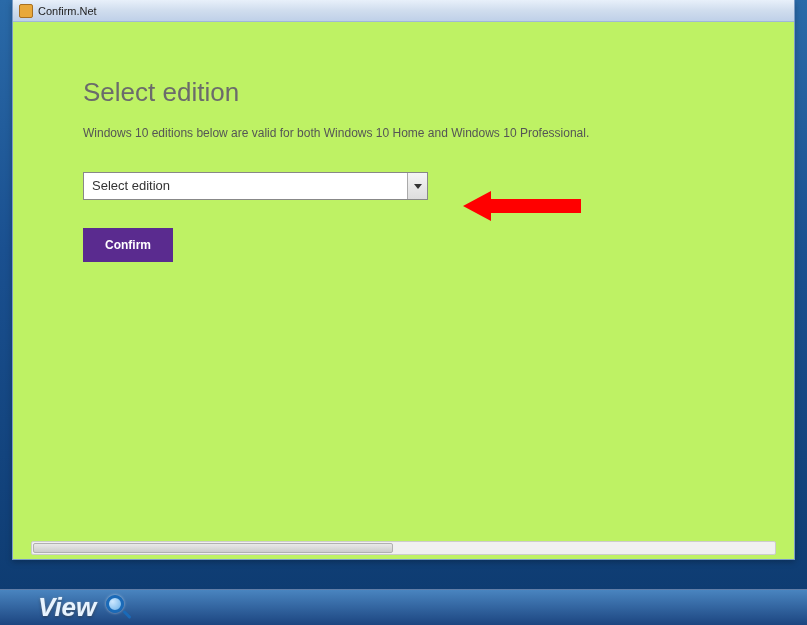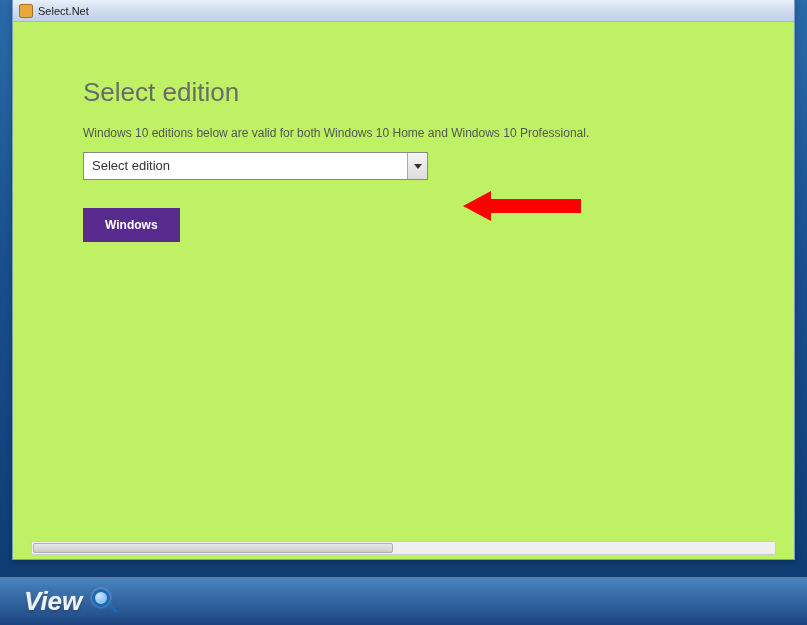--- a/index.html
+++ b/index.html
@@ -55,21 +55,21 @@
     }
     .heading {
       font-size: 26px;
       font-weight: 400;
       color: #6b6b6b;
       margin-bottom: 18px;
     }
     .description {
       font-size: 12px;
       color: #555;
-      margin-bottom: 12px;
+      margin-bottom: 32px;
     }
     .select-wrap {
       width: 345px;
       height: 28px;
       border: 1px solid #888;
       display: flex;
       align-items: stretch;
       background: #fff;
       margin-bottom: 28px;
     }
@@ -123,25 +123,25 @@
       height: 10px;
       background: linear-gradient(180deg, #e8e8e8, #ccc);
       border: 1px solid #b0b0b0;
       border-radius: 2px;
     }
     .bottom-bar {
       position: absolute;
       bottom: 0;
       left: 0;
       right: 0;
-      height: 48px;
+      height: 36px;
       background: linear-gradient(180deg, rgba(80,140,200,0.9), rgba(30,70,130,0.9));
       display: flex;
       align-items: center;
-      padding-left: 24px;
+      padding-left: 38px;
       border-top: 1px solid rgba(255,255,255,0.3);
     }
     .view-label {
       font-size: 26px;
       font-weight: 700;
       font-style: italic;
       color: #e8f4ff;
       text-shadow: 0 1px 3px rgba(0,0,0,0.5), 0 0 2px rgba(255,255,255,0.5);
       margin-right: 10px;
     }
@@ -169,38 +169,38 @@
       left: 16px;
       border-radius: 2px;
     }
   </style>
 </head>
 <body>
 
 <div class="window">
   <div class="titlebar">
     <span class="icon"></span>
-    <span>Select.Net</span>
+    <span>Confirm.Net</span>
   </div>
 
   <div class="content-area">
     <div class="inner">
       <h1 class="heading">Select edition</h1>
       <p class="description">Windows 10 editions below are valid for both Windows 10 Home and Windows 10 Professional.</p>
 
       <div class="select-wrap">
         <div class="select-text">Select edition</div>
         <div class="select-btn">
           <svg viewBox="0 0 8 5">
             <path d="M0 0 L4 5 L8 0 Z" fill="#333"></path>
           </svg>
         </div>
       </div>
 
-      <button class="confirm-btn">Windows</button>
+      <button class="confirm-btn">Confirm</button>
     </div>
 
     <svg class="annotation-arrow" width="120" height="34">
       <polygon points="0,17 28,2 28,10 118,10 118,24 28,24 28,32" fill="#ff0000"></polygon>
     </svg>
 
     <div class="hscroll">
       <div class="hscroll-thumb"></div>
     </div>
   </div>

